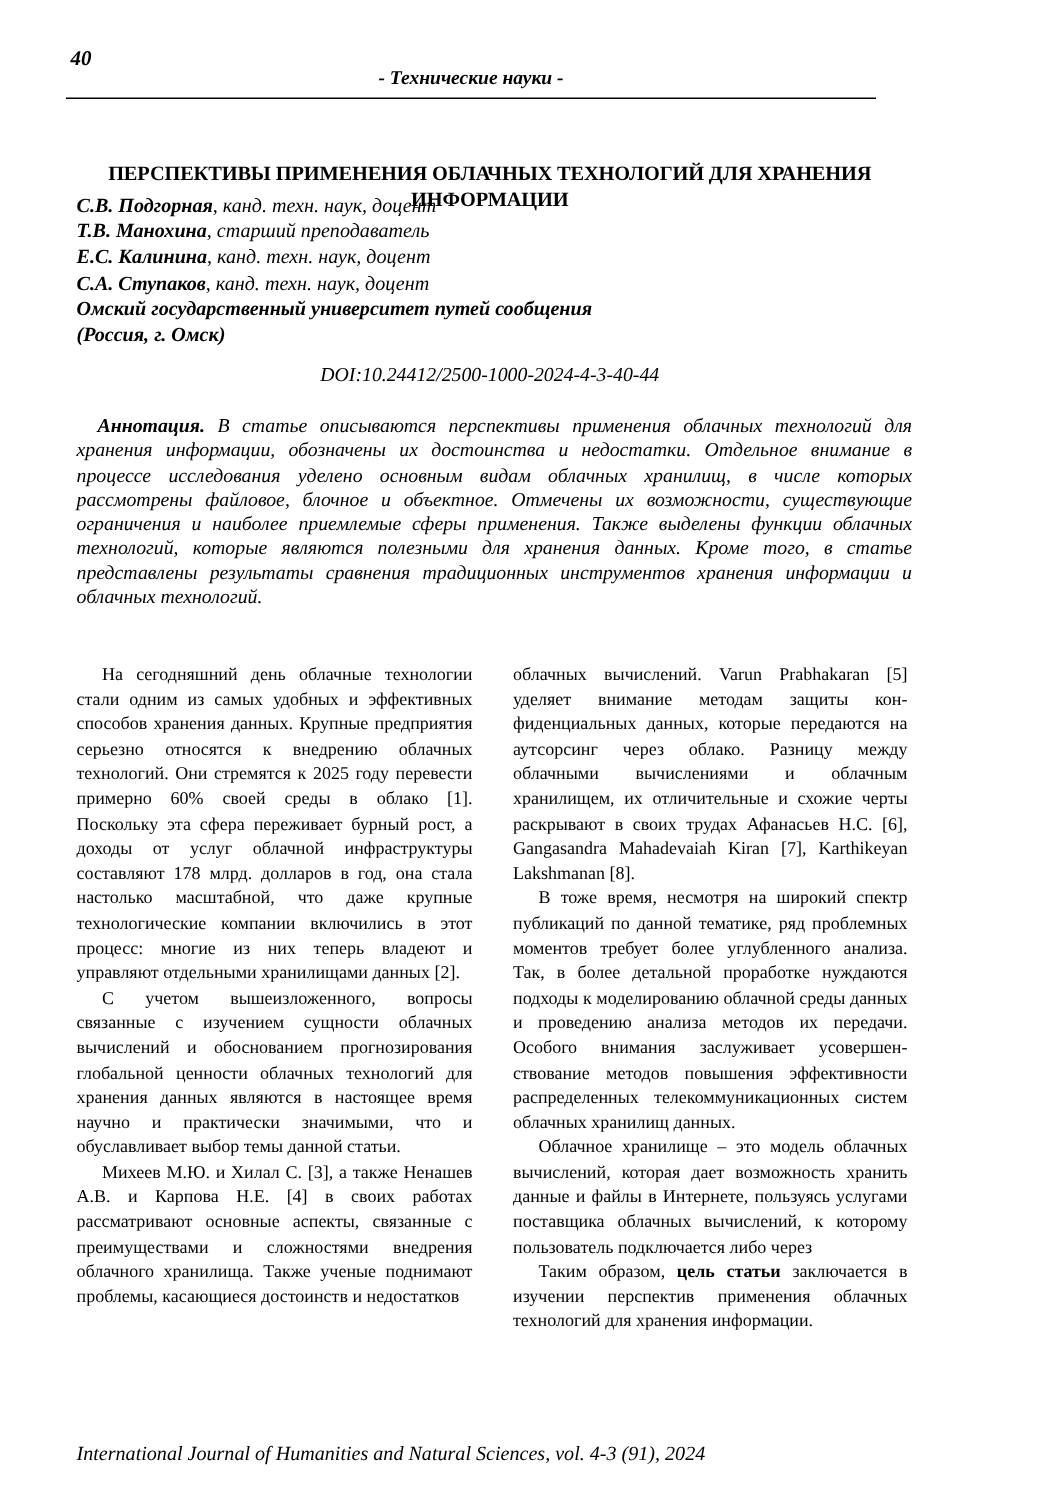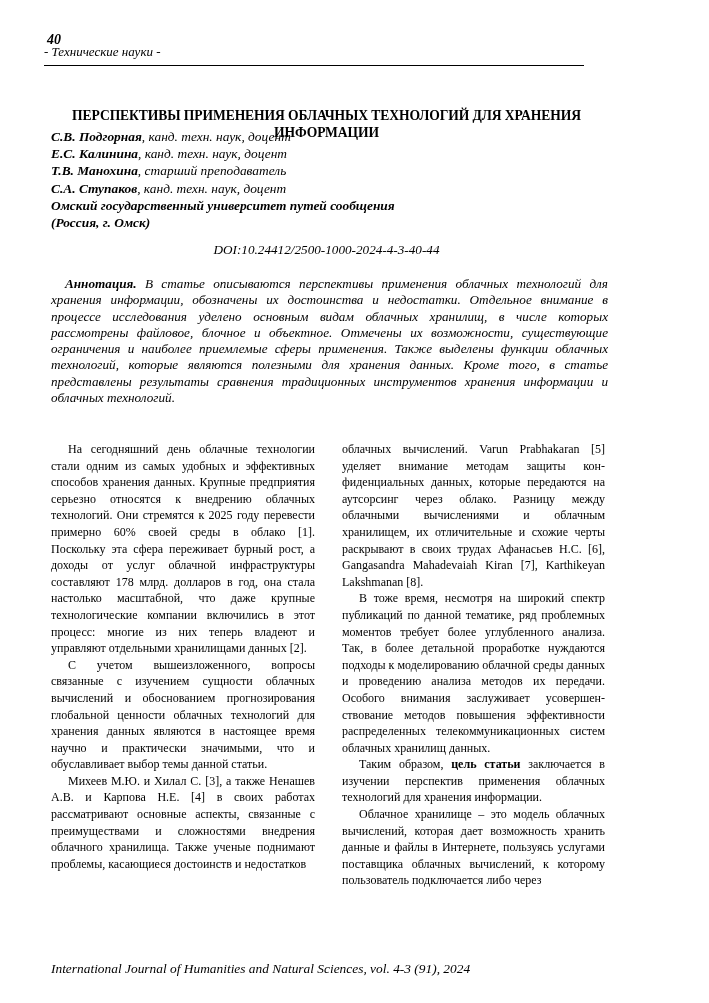--- a/index.html
+++ b/index.html
@@ -6,21 +6,21 @@
   body {
     width: 709px; height: 1003px; position: relative; overflow: hidden;
     font-family: "Liberation Serif", "DejaVu Serif", serif; color: #000;
   }
   .page-number {
     position: absolute; left: 47px; top: 32px;
     font-size: 14px; font-weight: bold; font-style: italic;
   }
   .section-header {
     position: absolute; left: 44px; width: 540px; top: 44px;
-    font-size: 13px; font-weight: normal; font-style: italic;
+    text-align: center; font-size: 13px; font-weight: bold; font-style: italic;
   }
   .header-rule {
     position: absolute; left: 44px; width: 540px; top: 65px;
     border-top: 1.2px solid #000;
   }
   .title {
     position: absolute; left: 44px; width: 565px; top: 79px;
     text-align: center; font-size: 13.6px; font-weight: bold; line-height: 17px;
     letter-spacing: -0.1px;
     margin-top: 28px;
@@ -65,39 +65,39 @@
 <div class="section-header">- Технические науки -</div>
 <div class="header-rule"></div>
 
 <div class="title">
   <div>ПЕРСПЕКТИВЫ ПРИМЕНЕНИЯ ОБЛАЧНЫХ ТЕХНОЛОГИЙ ДЛЯ ХРАНЕНИЯ</div>
   <div>ИНФОРМАЦИИ</div>
 </div>
 
 <div class="authors">
   <div class="line"><b>С.В. Подгорная</b><span>, </span><i>канд. техн. наук, доцент</i></div>
+  <div class="line"><b>Т.В. Манохина</b><span>, </span><i>старший преподаватель</i></div>
   <div class="line"><b>Е.С. Калинина</b><span>, </span><i>канд. техн. наук, доцент</i></div>
-  <div class="line"><b>Т.В. Манохина</b><span>, </span><i>старший преподаватель</i></div>
   <div class="line"><b>С.А. Ступаков</b><span>, </span><i>канд. техн. наук, доцент</i></div>
   <div class="line"><b>Омский государственный университет путей сообщения</b></div>
   <div class="line"><b>(Россия, г. Омск)</b></div>
 </div>
 
 <div class="doi">DOI:10.24412/2500-1000-2024-4-3-40-44</div>
 
 <div class="abstract">
   <p><b>Аннотация.</b><span> В статье описываются перспективы применения облачных технологий для хранения информации, обозначены их достоинства и недостатки. Отдельное внимание в процессе исследования уделено основным видам облачных хранилищ, в числе которых рассмотрены файловое, блочное и объектное. Отмечены их возможности, существующие ограничения и наиболее приемлемые сферы применения. Также выделены функции облачных технологий, которые являются полезными для хранения данных. Кроме того, в статье представлены результаты сравнения традиционных инструментов хранения информации и облачных технологий.</span></p>
 </div>
 
 <div class="col left">
   <p>На сегодняшний день облачные техно­логии стали одним из самых удобных и эф­фективных способов хранения данных. Крупные предприятия серьезно относятся к внедрению облачных технологий. Они стремятся к 2025 году перевести примерно 60% своей среды в облако [1]. Поскольку эта сфера переживает бурный рост, а до­ходы от услуг облачной инфраструктуры составляют 178 млрд. долларов в год, она стала настолько масштабной, что даже крупные технологические компании вклю­чились в этот процесс: многие из них те­перь владеют и управляют отдельными хранилищами данных [2].</p>
   <p>С учетом вышеизложенного, вопросы связанные с изучением сущности облачных вычислений и обоснованием прогнозирова­ния глобальной ценности облачных техно­логий для хранения данных являются в настоящее время научно и практически зна­чимыми, что и обуславливает выбор темы данной статьи.</p>
   <p>Михеев М.Ю. и Хилал С. [3], а также Ненашев А.В. и Карпова Н.Е. [4] в своих работах рассматривают основные аспекты, связанные с преимуществами и сложно­стями внедрения облачного хранилища. Также ученые поднимают проблемы, каса­ющиеся достоинств и недостатков</p>
 </div>
 
 <div class="col right">
   <p class="cont">облачных вычислений. Varun Prabhakaran [5] уделяет внимание методам защиты кон­фиденциальных данных, которые переда­ются на аутсорсинг через облако. Разницу между облачными вычислениями и облач­ным хранилищем, их отличительные и схо­жие черты раскрывают в своих трудах Афа­насьев Н.С. [6], Gangasandra Mahadevaiah Kiran [7], Karthikeyan Lakshmanan [8].</p>
   <p>В тоже время, несмотря на широкий спектр публикаций по данной тематике, ряд проблемных моментов требует более углубленного анализа. Так, в более деталь­ной проработке нуждаются подходы к мо­делированию облачной среды данных и проведению анализа методов их передачи. Особого внимания заслуживает усовершен­ствование методов повышения эффектив­ности распределенных телекоммуникаци­онных систем облачных хранилищ данных.</p>
+  <p>Облачное хранилище – это модель об­лачных вычислений, которая дает возмож­ность хранить данные и файлы в Интер­нете, пользуясь услугами поставщика об­лачных вычислений, к которому пользова­тель подключается либо через</p>
   <p><span>Таким образом, </span><b>цель статьи</b><span> заключа­ется в изучении перспектив применения об­лачных технологий для хранения информа­ции.</span></p>
-  <p>Облачное хранилище – это модель об­лачных вычислений, которая дает возмож­ность хранить данные и файлы в Интер­нете, пользуясь услугами поставщика об­лачных вычислений, к которому пользова­тель подключается либо через</p>
 </div>
 
 <div class="footer">International Journal of Humanities and Natural Sciences, vol. 4-3 (91), 2024</div>
 
 </body></html>

